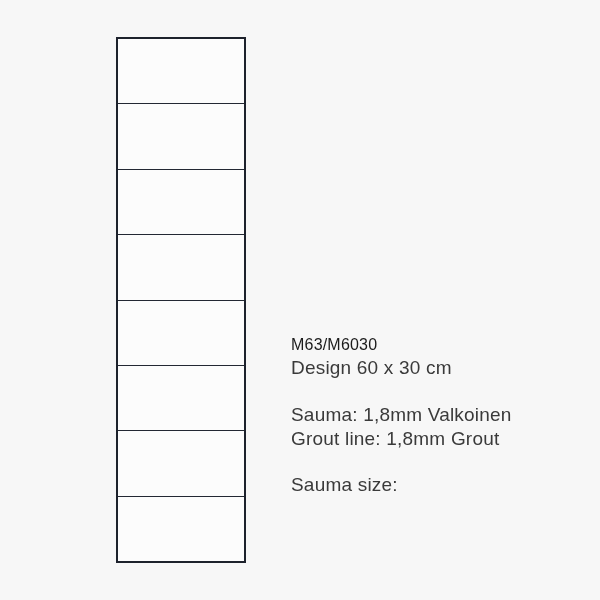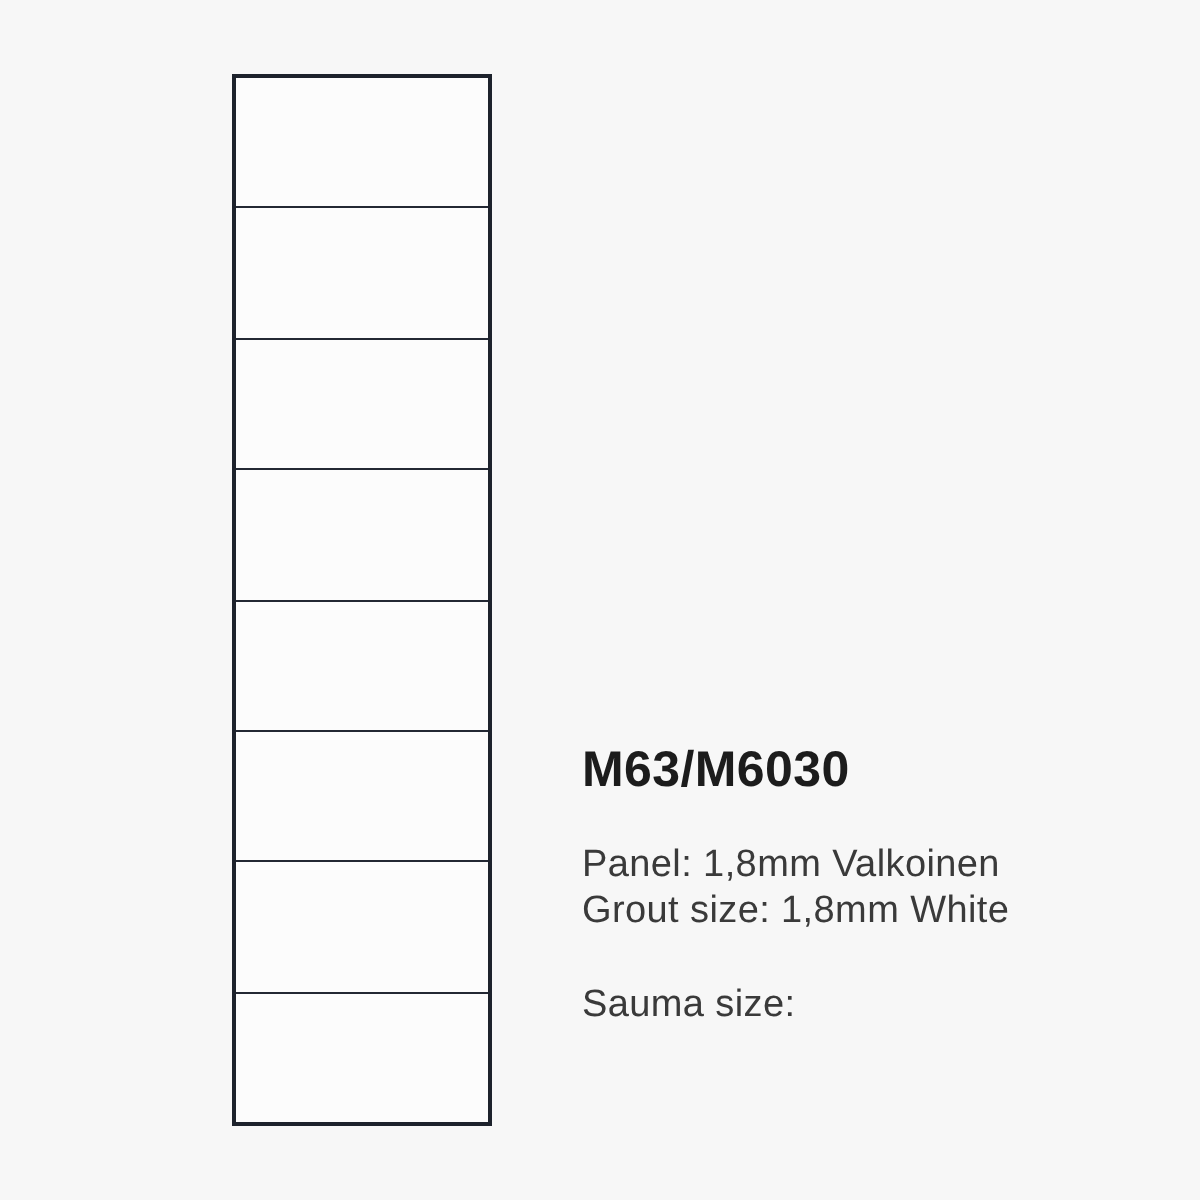--- a/index.html
+++ b/index.html
@@ -41,24 +41,23 @@
     color: #3a3a3a;
     font-size: 19px;
     line-height: 23.4px;
     letter-spacing: 0.2px;
     white-space: nowrap;
   }
   .specs .line {
     height: 23.4px;
   }
   .specs .title {
-    font-weight: bold;
+    font-weight: normal;
     color: #1c1c1c;
-    font-size: 25px;
-    margin-top: 41px;
+    font-size: 16px;
   }
   .specs .spacer {
     height: 23.4px;
   }
 </style>
 </head>
 <body style="background: rgb(247, 247, 247);">
 
 <div class="panel" style="border-color: rgb(29, 34, 44);">
     <div class="tile" style="background: rgb(252, 252, 252); border-bottom-color: rgb(35, 40, 51);"></div>
@@ -66,18 +65,19 @@
     <div class="tile" style="background: rgb(252, 252, 252); border-bottom-color: rgb(35, 40, 51);"></div>
     <div class="tile" style="background: rgb(252, 252, 252); border-bottom-color: rgb(35, 40, 51);"></div>
     <div class="tile" style="background: rgb(252, 252, 252); border-bottom-color: rgb(35, 40, 51);"></div>
     <div class="tile" style="background: rgb(252, 252, 252); border-bottom-color: rgb(35, 40, 51);"></div>
     <div class="tile" style="background: rgb(252, 252, 252); border-bottom-color: rgb(35, 40, 51);"></div>
     <div class="tile" style="background: rgb(252, 252, 252); border-bottom-color: rgb(35, 40, 51);"></div>
   </div>
 
 <div class="specs">
   <div class="line title">M63/M6030</div>
+  <div class="line">Design 60 x 30 cm</div>
   <div class="spacer"></div>
-  <div class="line">Panel: 1,8mm Valkoinen</div>
-  <div class="line">Grout size: 1,8mm White</div>
+  <div class="line">Sauma: 1,8mm Valkoinen</div>
+  <div class="line">Grout line: 1,8mm Grout</div>
   <div class="spacer"></div>
   <div class="line">Sauma size:</div>
 </div>
 
 </body></html>

